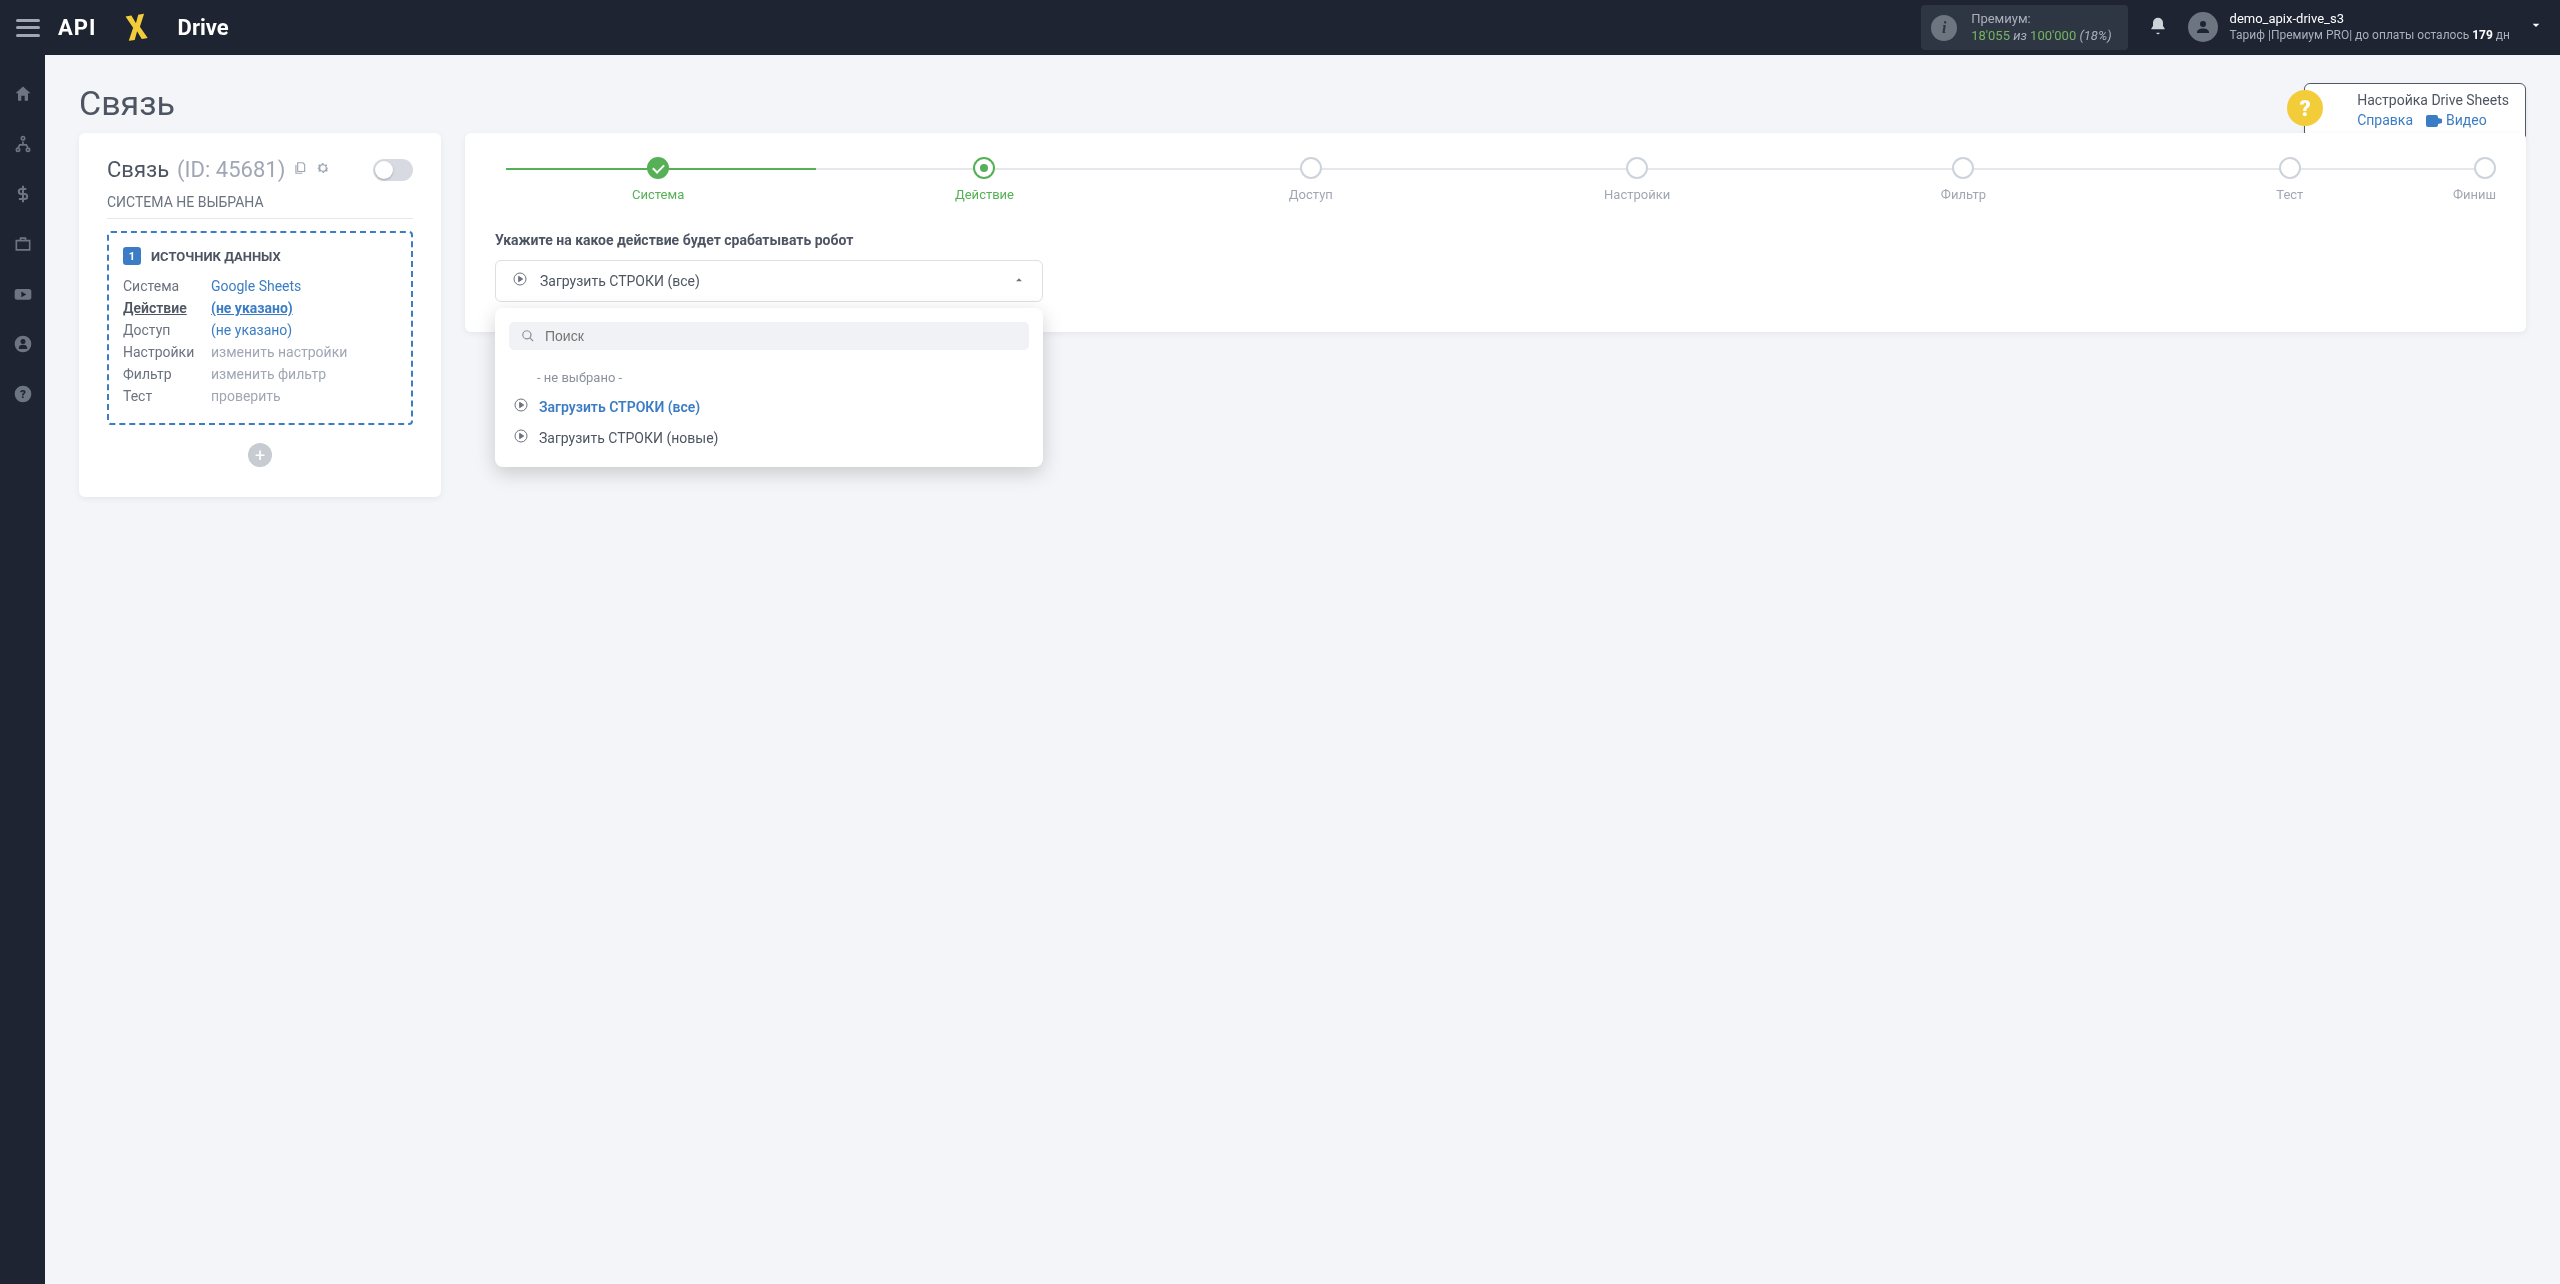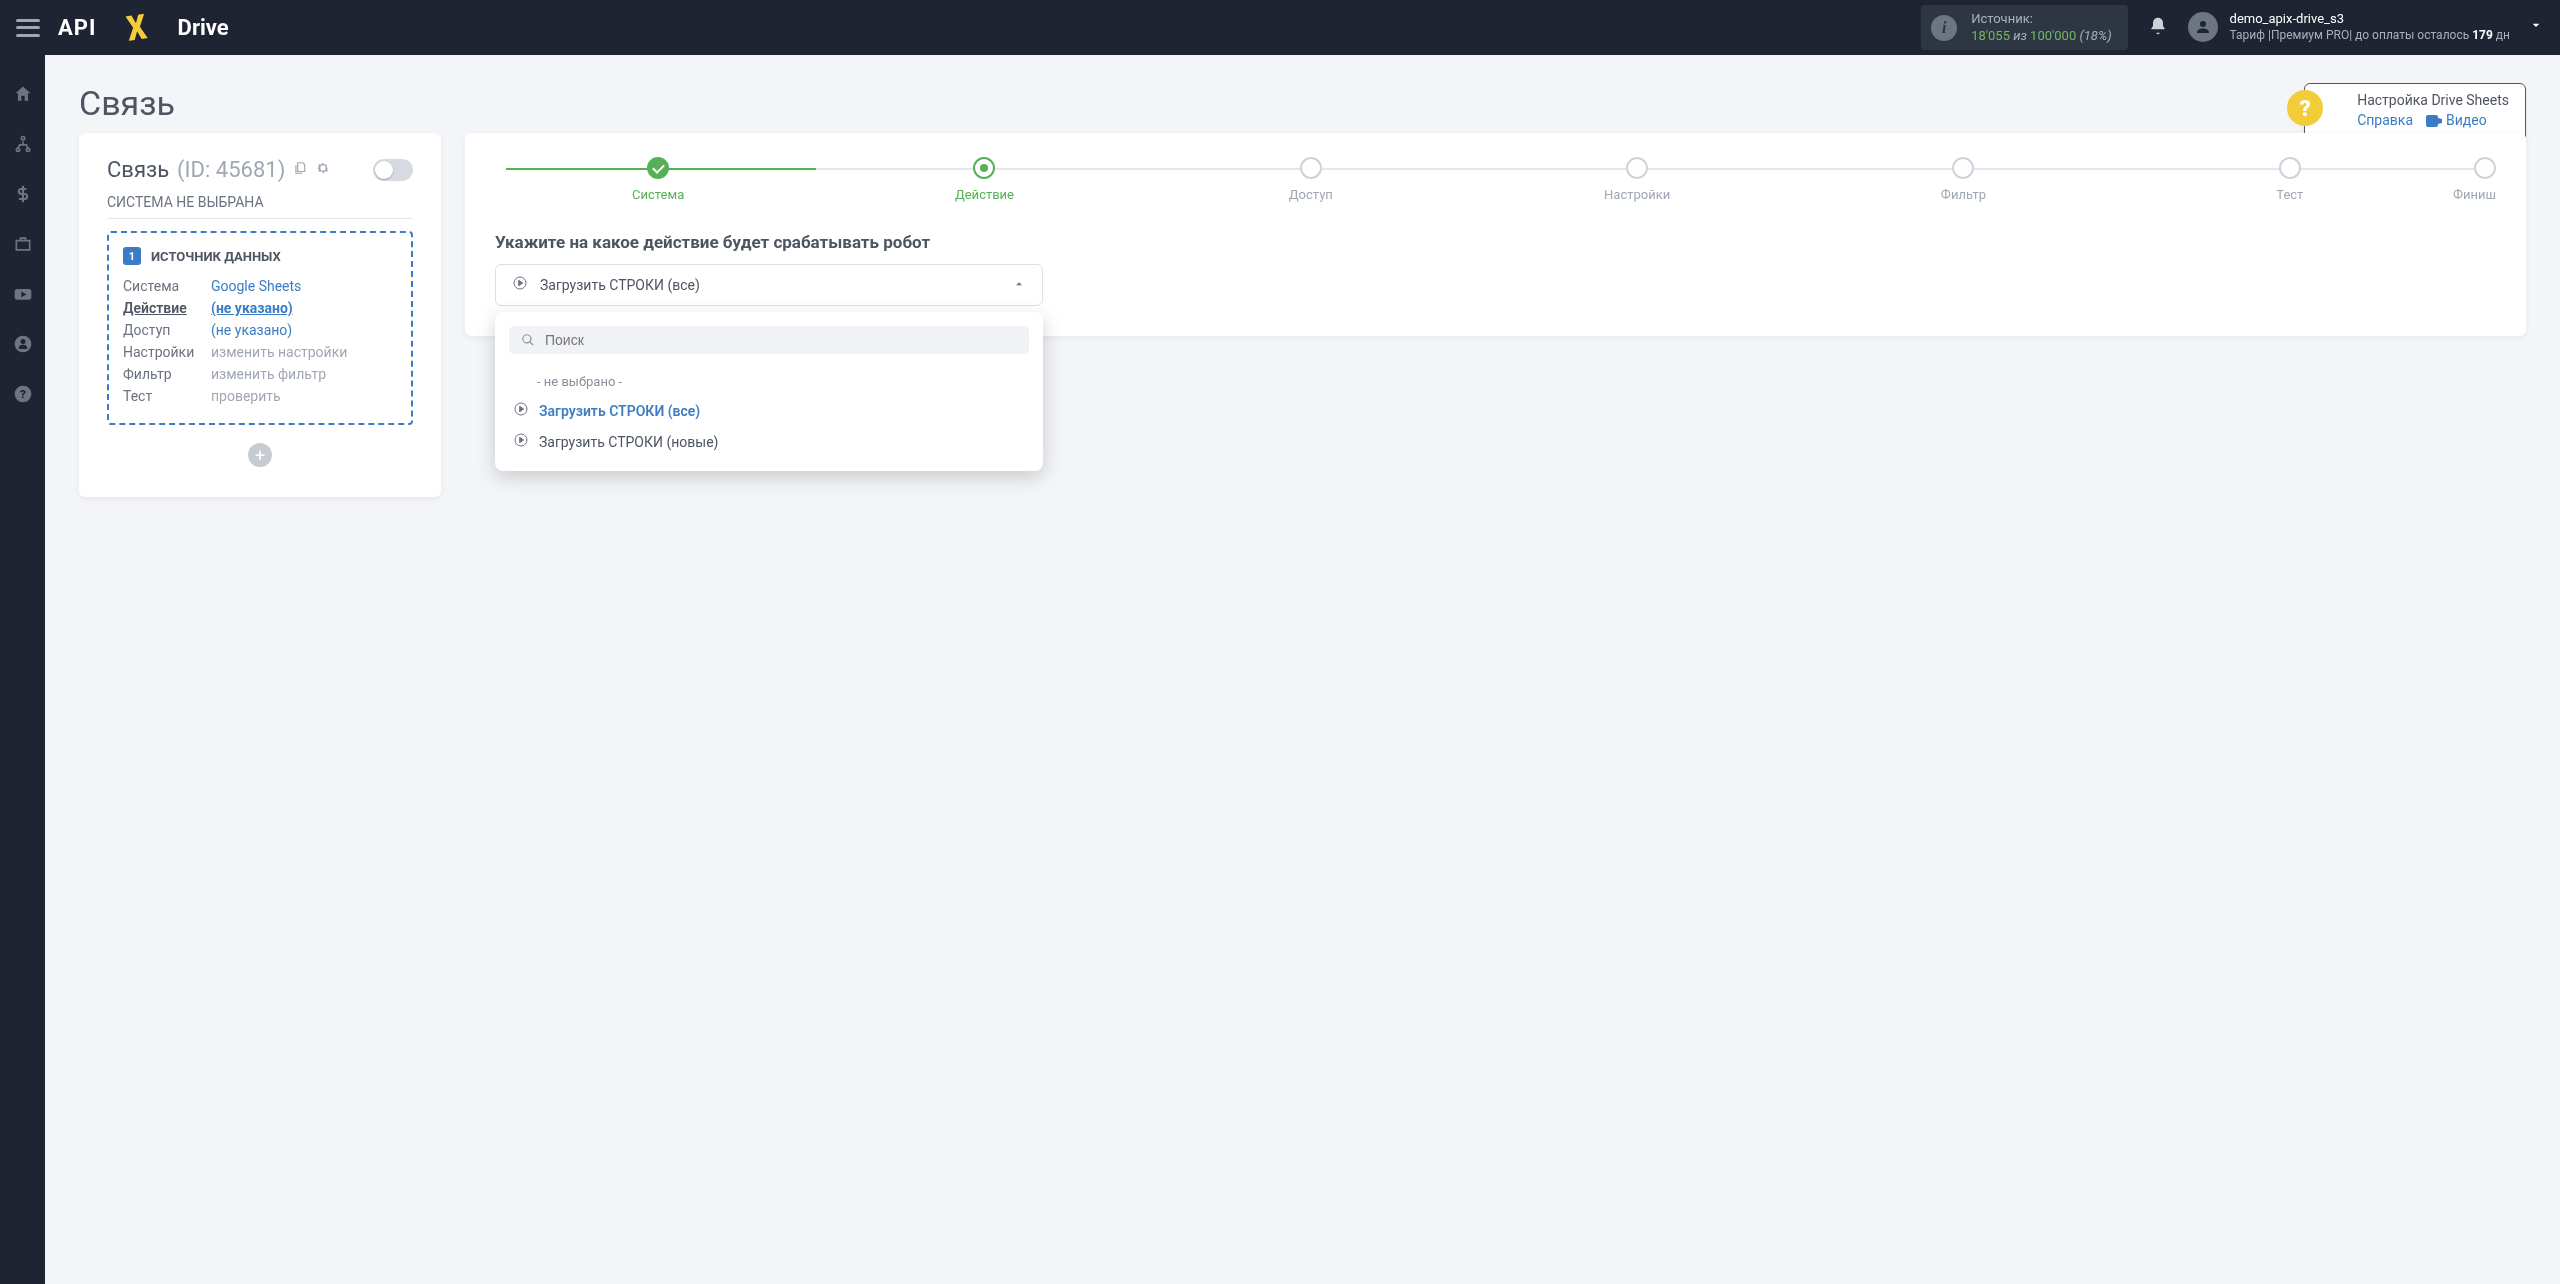--- a/index.html
+++ b/index.html
@@ -93,21 +93,21 @@
 .step-dot { width: 22px; height: 22px; border: 2px solid #cdd3da; background: #fff; border-radius: 50%; display: flex; align-items: center; justify-content: center; z-index: 2; }
 .step-dot.done { border-color: #56b056; background: #56b056; }
 .step-dot.done::after { content: ''; width: 9px; height: 5px; border-left: 2px solid #fff; border-bottom: 2px solid #fff; transform: rotate(-45deg); margin-top: -2px; }
 .step-dot.active { border-color: #56b056; }
 .step-dot.active::after { content: ''; width: 8px; height: 8px; background: #56b056; border-radius: 50%; }
 .step-label { font-size: 13px; color: #a0a7b4; margin-top: 8px; }
 .step-label.done, .step-label.active { color: #56b056; }
 .step-line { position: absolute; top: 11px; height: 2px; background: #e4e7ec; z-index: 1; }
 .step-line.green { background: #56b056; }
 
-.field-label { font-size: 17px; font-weight: 700; color: #4e5562; margin-bottom: 12px; }
+.field-label { font-size: 14px; font-weight: 700; color: #4e5562; margin-bottom: 12px; }
 
 .select-box { border: 1px solid #dbe0e6; border-radius: 6px; height: 42px; display: flex; align-items: center; padding: 0 16px; cursor: pointer; width: 548px; position: relative; }
 .select-box .play-icon { margin-right: 12px; }
 .select-box .play-icon svg, .dropdown-item .play-icon svg { width: 16px; height: 16px; fill: none; stroke: #6c7380; stroke-width: 1.5; }
 .select-box .sel-text { color: #4e5562; font-size: 14px; }
 .select-box .chev { margin-left: auto; }
 .select-box .chev svg { width: 14px; height: 14px; fill: #6c7380; }
 
 .dropdown { position: absolute; top: 100%; left: 0; width: 548px; background: #fff; border-radius: 8px; box-shadow: 0 6px 20px rgba(0,0,0,0.18); padding: 14px; margin-top: 6px; z-index: 10; }
 .search-box { background: #f0f2f5; border-radius: 5px; height: 28px; display: flex; align-items: center; padding: 0 12px; margin-bottom: 14px; }
@@ -129,21 +129,21 @@
     </div>
   <div class="logo">
     <span class="api">API</span>
       <span class="x">X</span>
       <span class="drive">Drive</span>
   </div>
   <div class="header-right">
     <div class="actions-box">
       <div class="info-circle">i</div>
       <div class="actions-text">
-        <div class="label">Источник:</div>
+        <div class="label">Премиум:</div>
         <div>
           <span class="count-used">18'055</span>
           <span class="iz">из</span>
           <span class="count-total">100'000</span>
           <span class="pct">(18%)</span>
         </div>
       </div>
     </div>
     <div class="bell-icon">
       <svg viewBox="0 0 24 24">

